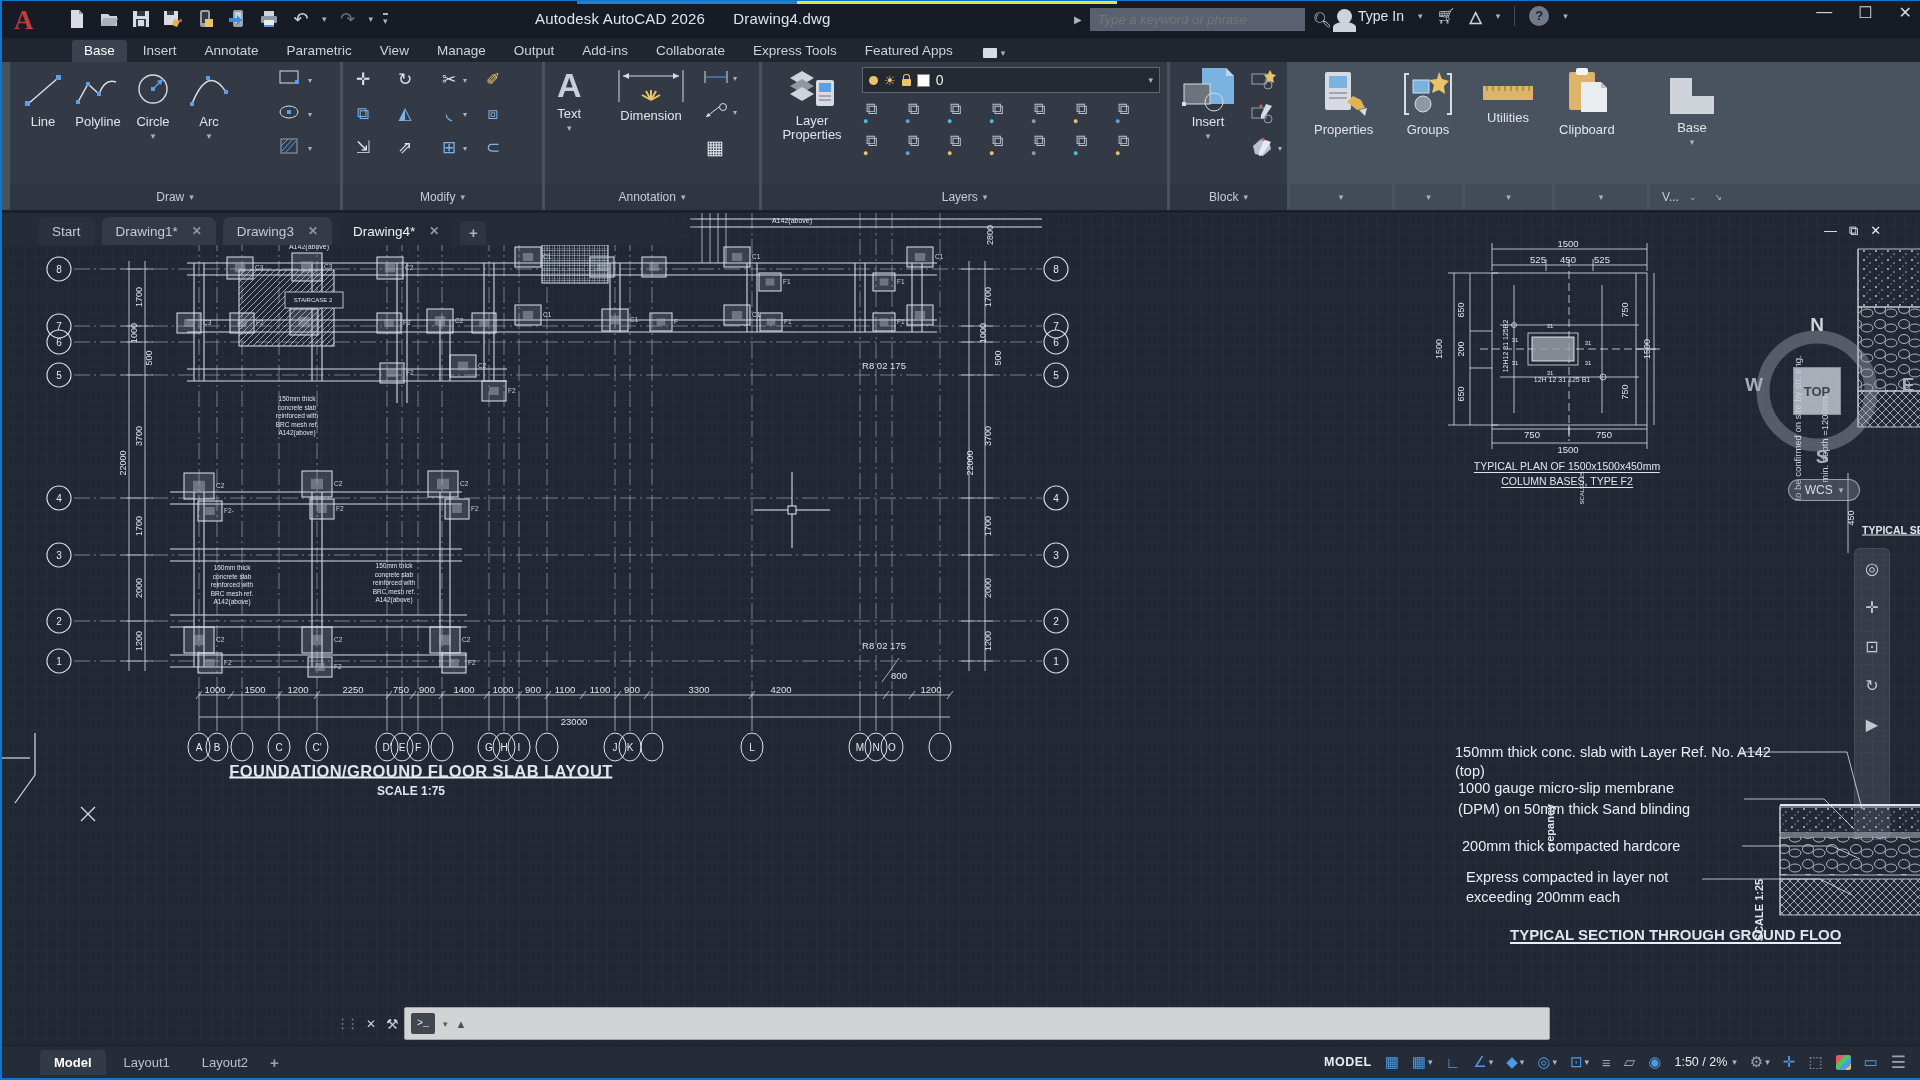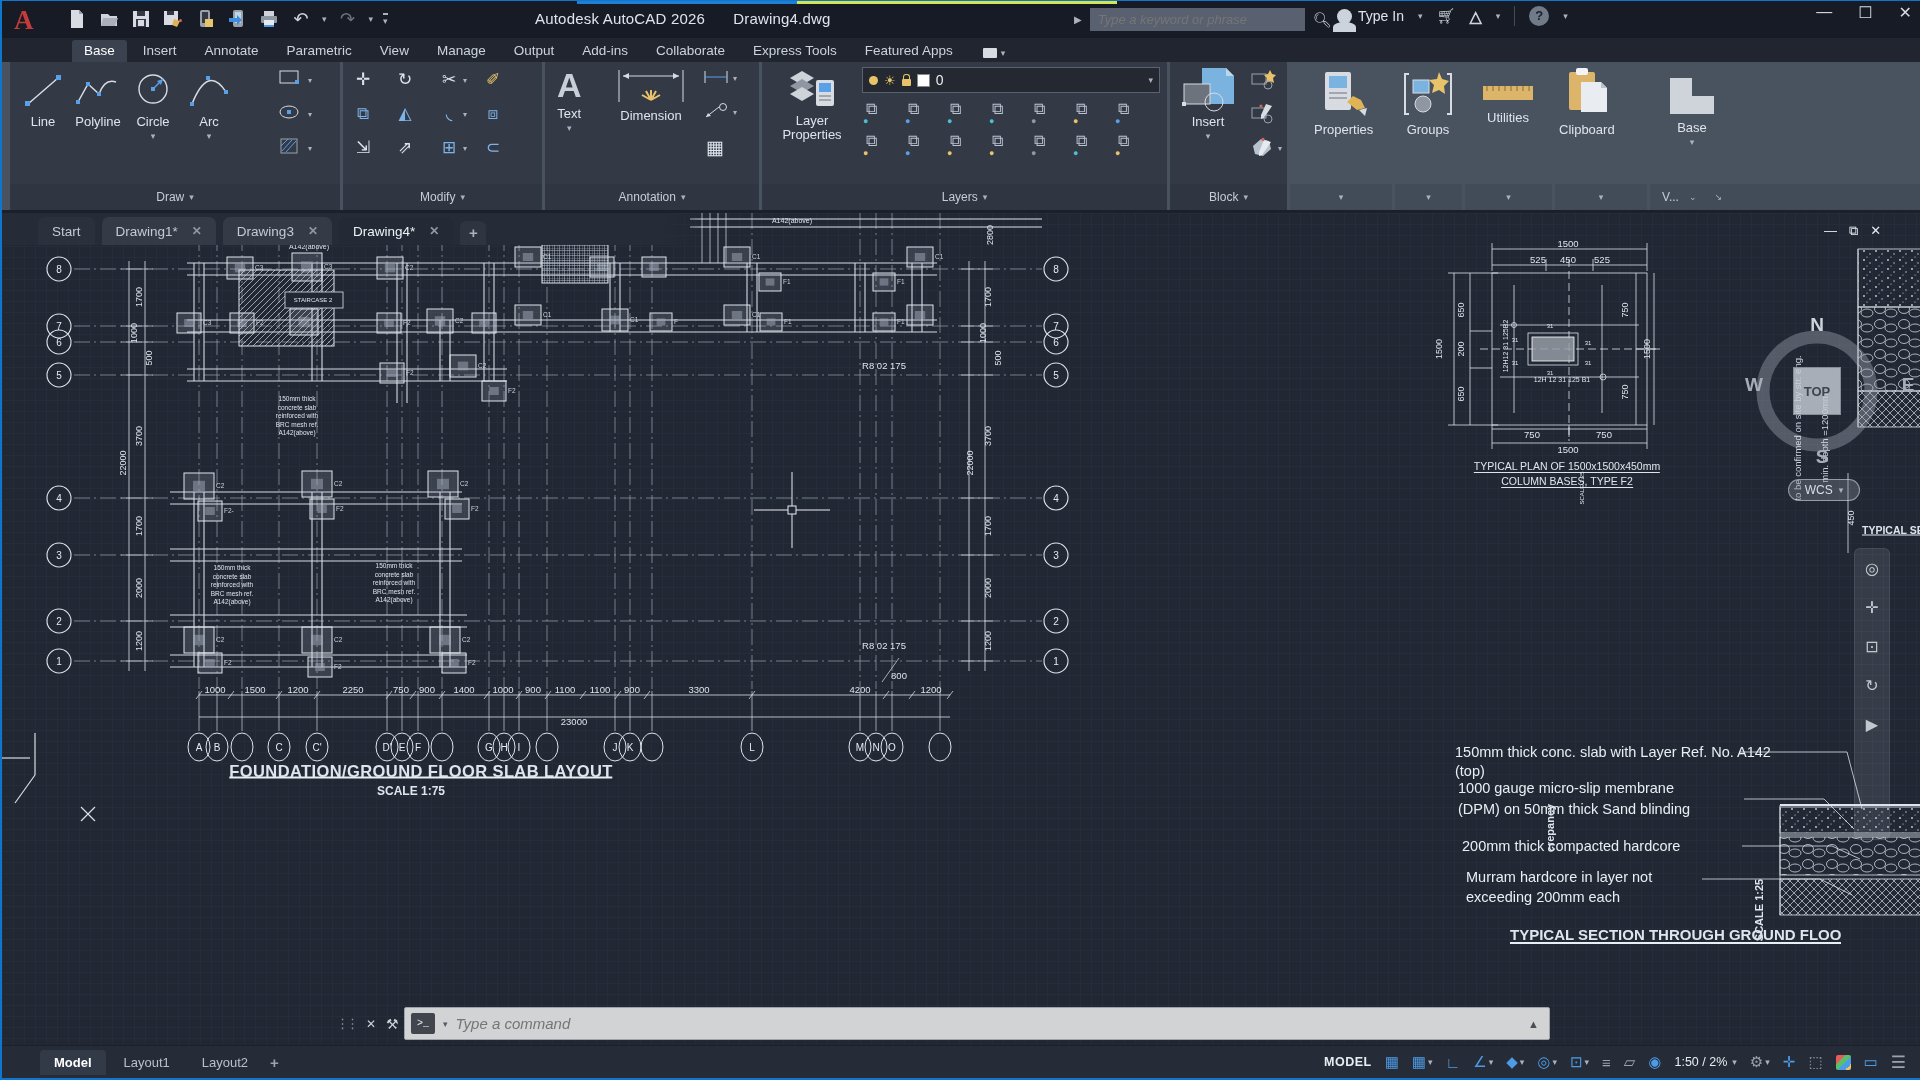--- a/index.html
+++ b/index.html
@@ -949,21 +949,21 @@
         <span class="cl dim" style="left: 351px; top: 477px;">2250</span>
         <span class="cl dim" style="left: 399px; top: 477px;">750</span>
         <span class="cl dim" style="left: 425px; top: 477px;">900</span>
         <span class="cl dim" style="left: 462px; top: 477px;">1400</span>
         <span class="cl dim" style="left: 501px; top: 477px;">1000</span>
         <span class="cl dim" style="left: 531px; top: 477px;">900</span>
         <span class="cl dim" style="left: 563px; top: 477px;">1100</span>
         <span class="cl dim" style="left: 598px; top: 477px;">1100</span>
         <span class="cl dim" style="left: 630px; top: 477px;">900</span>
         <span class="cl dim" style="left: 697px; top: 477px;">3300</span>
-        <span class="cl dim" style="left: 858px; top: 477px;">4200</span>
+        <span class="cl dim" style="left: 779px; top: 477px;">4200</span>
         <span class="cl dim" style="left: 929px; top: 477px;">1200</span>
         <span class="tagl" style="left: 253px; top: 51px;">C3</span>
         <span class="tagl" style="left: 322px; top: 50px;">C3</span>
         <span class="tagl" style="left: 403px; top: 51px;">C2</span>
         <span class="tagl" style="left: 541px; top: 40px;">C1</span>
         <span class="tagl" style="left: 750px; top: 40px;">C1</span>
         <span class="tagl" style="left: 781px; top: 65px;">F1</span>
         <span class="tagl" style="left: 895px; top: 65px;">F1</span>
         <span class="tagl" style="left: 933px; top: 40px;">C1</span>
         <span class="tagl" style="left: 201px; top: 106px;">C3</span>
@@ -1055,21 +1055,21 @@
         <span class="cl tiny" style="left: 1586px; top: 150px;">31</span>
         <span class="cl tiny" style="left: 1548px; top: 160px;">31</span>
         <span class="cl dtitle" style="left: 1565px; top: 254px;">TYPICAL PLAN OF 1500x1500x450mm</span>
         <span class="cl dtitle" style="left: 1565px; top: 269px;">COLUMN BASES, TYPE F2</span>
         <span class="cl rot tiny" style="left: 1580px; top: 275px;">SCALE 1:25</span>
         <span class="cl bignote" style="left: 1453px; top: 539px;">150mm thick conc. slab with Layer Ref. No. A142</span>
         <span class="cl bignote" style="left: 1453px; top: 558px;">(top)</span>
         <span class="cl bignote" style="left: 1456px; top: 575px;">1000 gauge micro-slip membrane</span>
         <span class="cl bignote" style="left: 1456px; top: 596px;">(DPM) on 50mm thick Sand blinding</span>
         <span class="cl bignote" style="left: 1460px; top: 633px;">200mm thick compacted hardcore</span>
-        <span class="cl bignote" style="left: 1464px; top: 664px;">Murram hardcore in layer not</span>
+        <span class="cl bignote" style="left: 1464px; top: 664px;">Express compacted in layer not</span>
         <span class="cl bignote" style="left: 1464px; top: 684px;">exceeding 200mm each</span>
         <span class="cl stitle" style="left: 1508px; top: 724px;">TYPICAL SECTION THROUGH GROUND FLOO</span>
         <span class="cl rot rotb" style="left: 1757px; top: 697px;">SCALE 1:25</span>
         <span class="cl rot rotb" style="left: 1548px; top: 615px;">crepancy</span>
         <span class="cl edget" style="left: 1860px; top: 317px;">TYPICAL SEC</span>
         <span class="cl rot snote" style="left: 1796px; top: 215px;">to be confirmed on site by str. eng.</span>
         <span class="cl rot snote" style="left: 1823px; top: 225px;">min. depth =1200mm</span>
         <span class="cl rot" style="left: 1849px; top: 305px;">450</span>
       </div>
     <div class="vplabel">[-][Top][2D Wireframe]</div>
@@ -1097,21 +1097,20 @@
 
     <div class="cmdbar">
       <div class="cmd-handle">
         <span class="cmd-dots">⋮⋮</span>
         <span style="font-size:12px">✕</span>
         <span style="color:#cfd4db;font-size:14px">⚒</span>
       </div>
       <div class="cmd-field">
         <span class="cmd-promptico">&gt;_</span>
         <span class="cmd-chv">▾</span>
-        <input class="cmd-input" placeholder="Type a command" style="">
         <span class="cmd-hist">▲</span>
       </div>
     </div>
   </main>
 
   <footer class="statusbar">
     <div class="mtabs" id="model-tabs">
         <span class="mtab active">Model</span>
         <span class="mtab">Layout1</span>
         <span class="mtab">Layout2</span>

